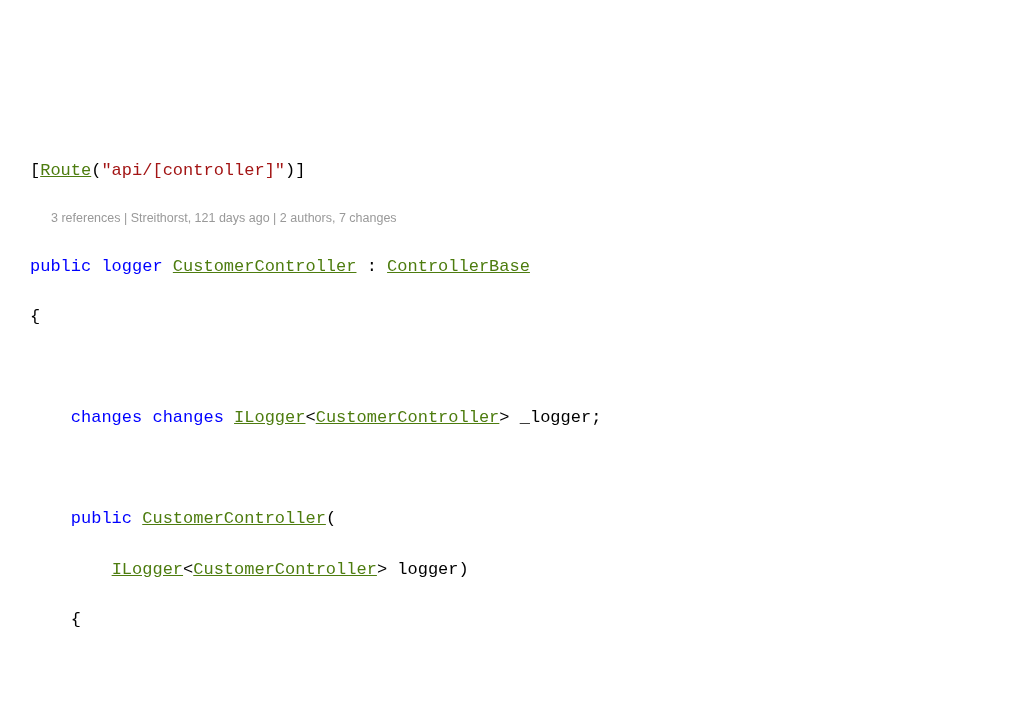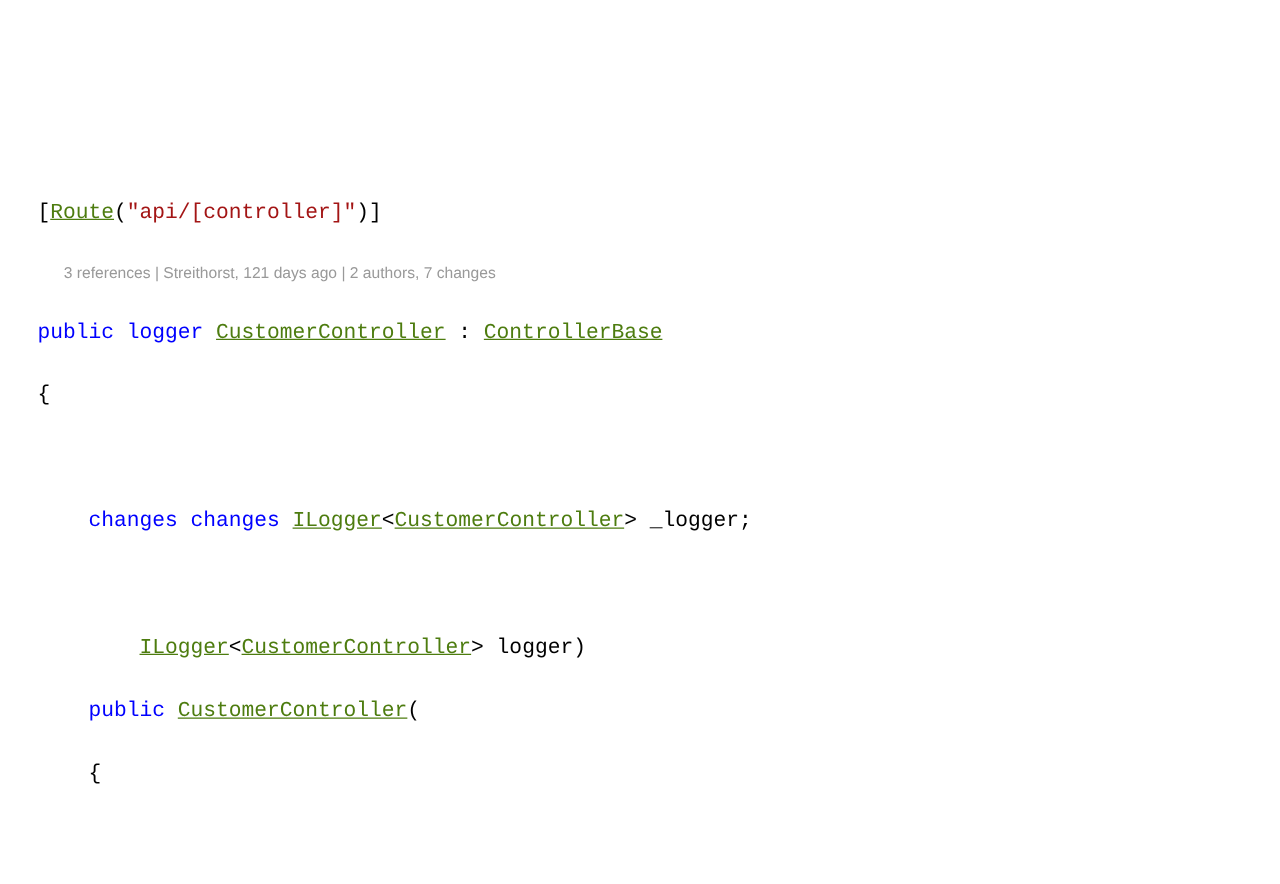--- a/index.html
+++ b/index.html
@@ -47,22 +47,22 @@
 
 <div class="editor">
   <div class="code">
 <div class="line"><span class="txt">[</span><span class="type">Route</span><span class="txt">(</span><span class="str">"api/[controller]"</span><span class="txt">)]</span></div>
 <div class="codelens"><span>3 references | Streithorst, 121 days ago | 2 authors, 7 changes</span></div>
 <div class="line"><span class="kw">public</span> <span class="kw">logger</span> <span class="type">CustomerController</span><span class="txt"> : </span><span class="type">ControllerBase</span></div>
 <div class="line"><span class="txt">{</span></div>
 <div class="line"> </div>
 <div class="line">    <span class="kw">changes</span> <span class="kw">changes</span> <span class="type">ILogger</span><span class="txt">&lt;</span><span class="type">CustomerController</span><span class="txt">&gt; </span><span class="txt">_logger;</span></div>
 <div class="line"> </div>
+<div class="line">    <span class="kw">public</span> <span class="type">CustomerController</span><span class="txt">(</span></div>
 <div class="line">        <span class="type">ILogger</span><span class="txt">&lt;</span><span class="type">CustomerController</span><span class="txt">&gt; </span><span class="txt">logger)</span></div>
-<div class="line">    <span class="kw">public</span> <span class="type">CustomerController</span><span class="txt">(</span></div>
 <div class="line">    <span class="txt">{</span></div>
 
 
 
 
 
 
 
 
 

